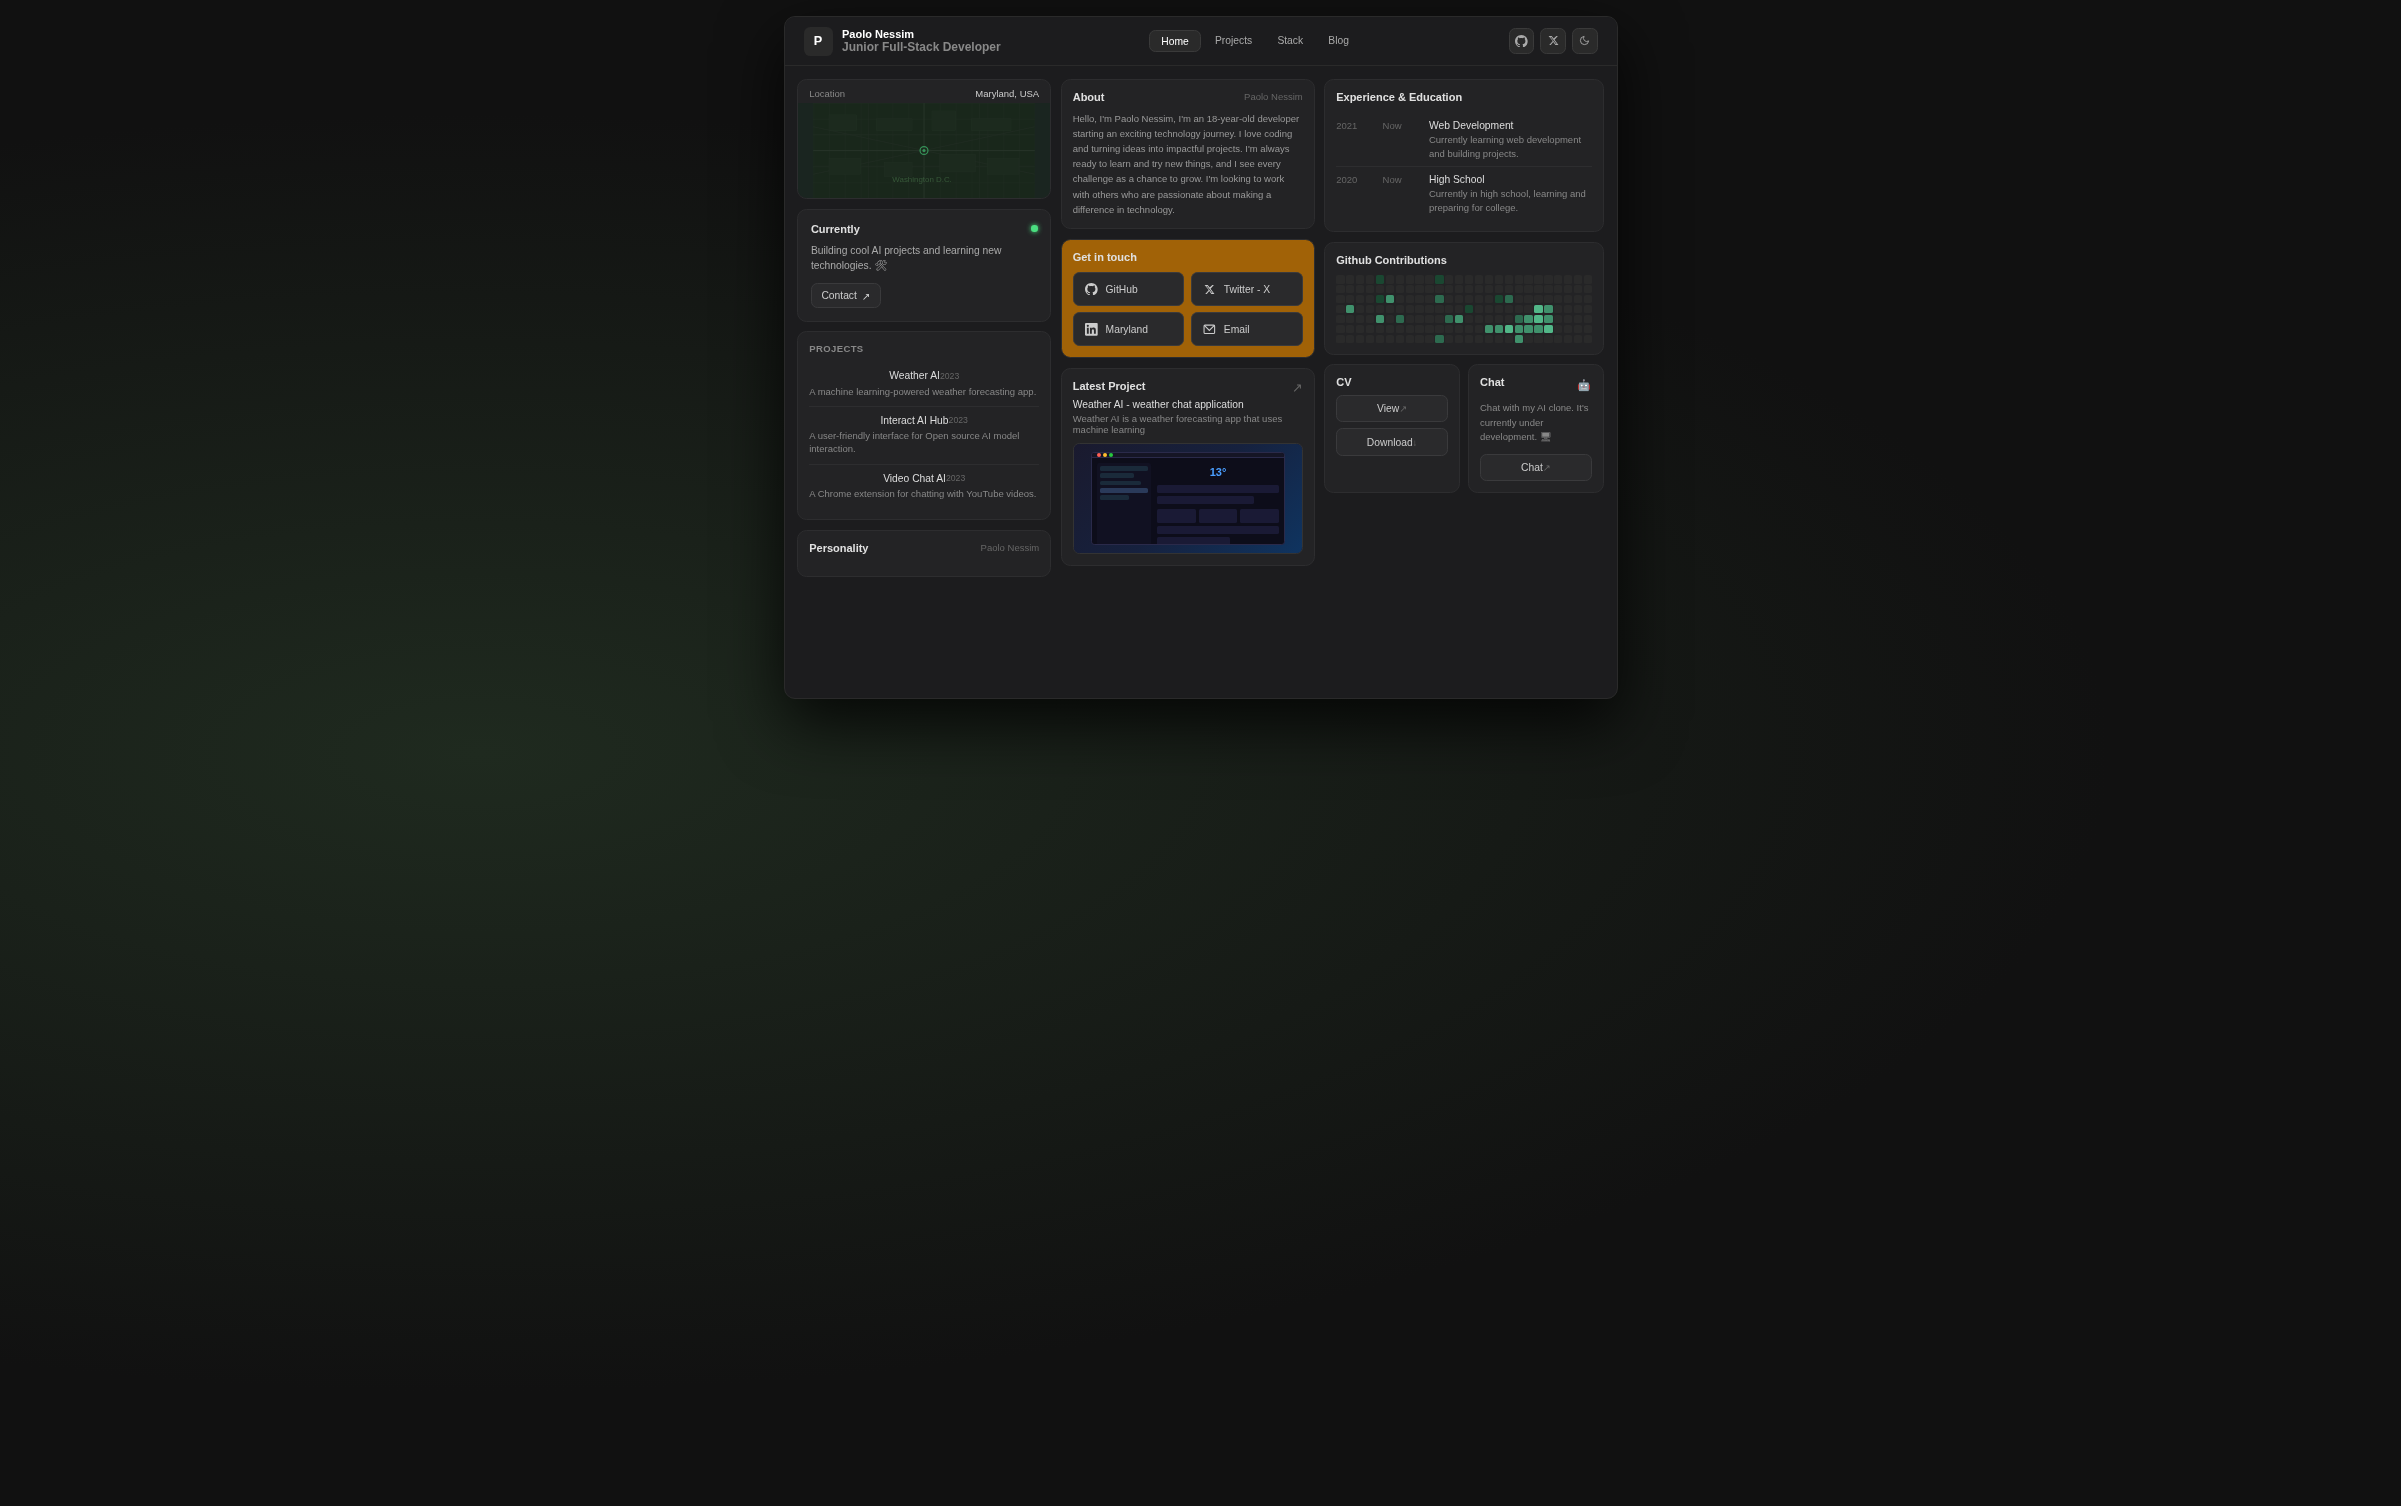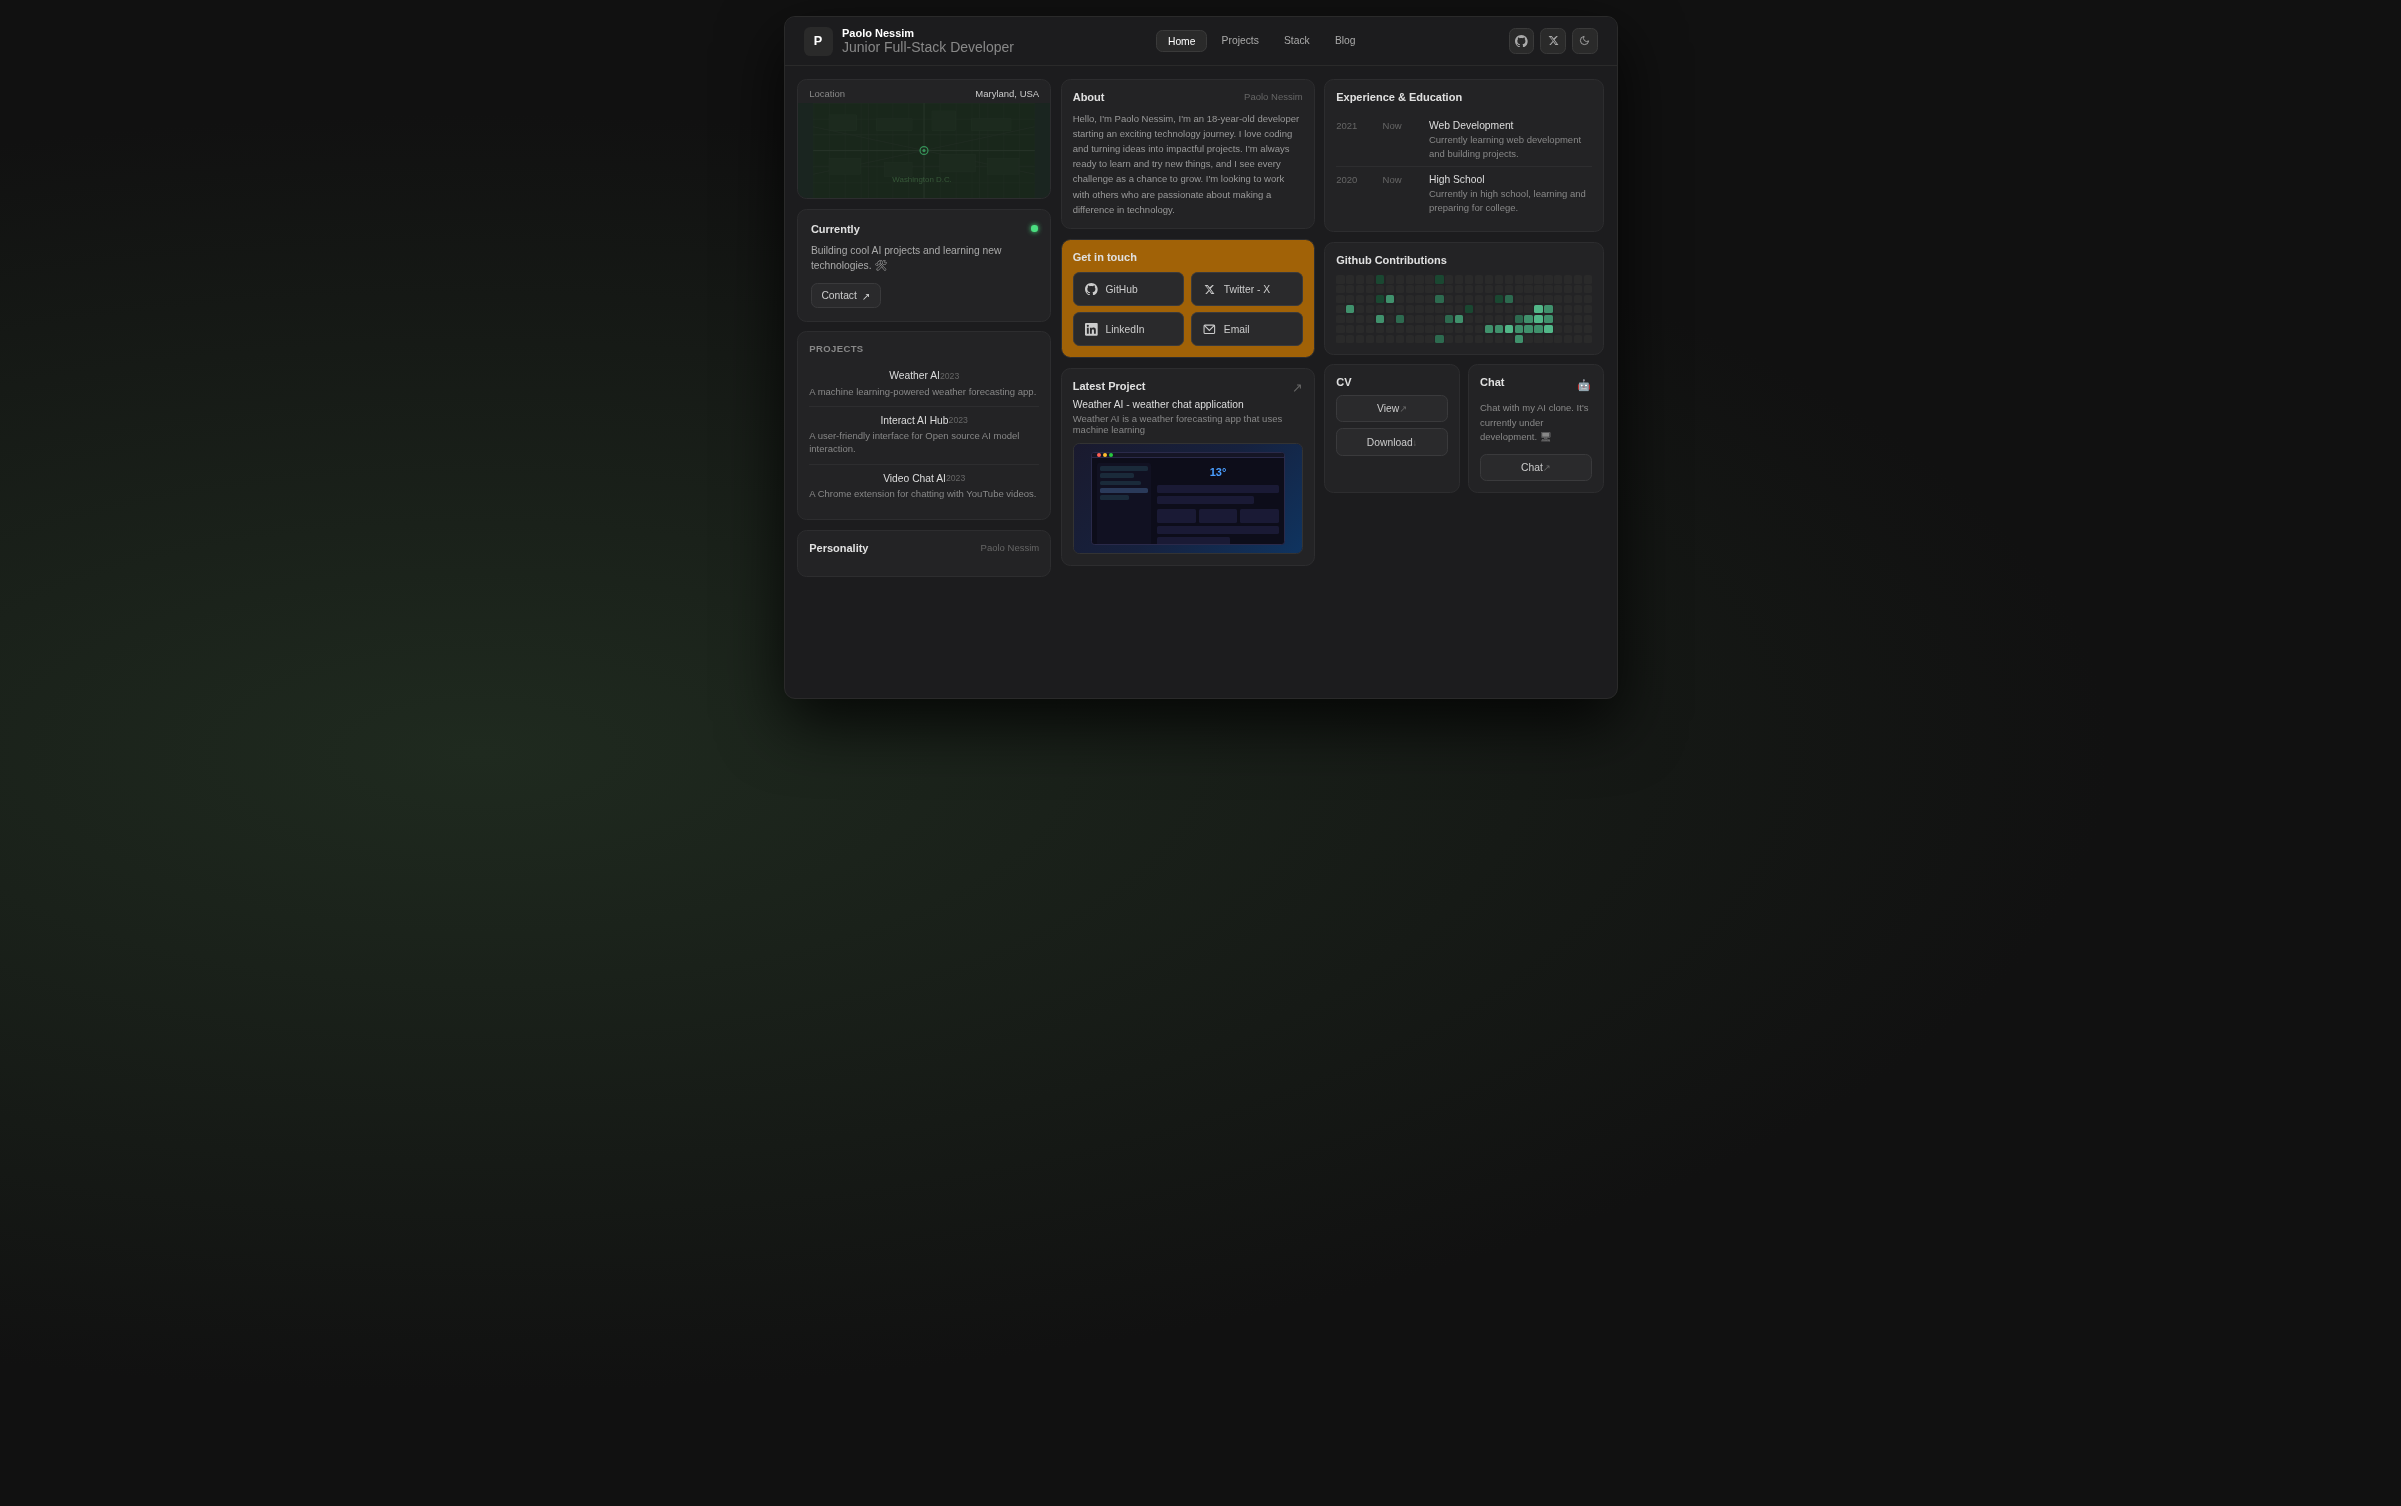--- a/index.html
+++ b/index.html
@@ -48,22 +48,23 @@
       font-weight: bold;
       font-size: 12.7px;
       color: #fff;
     }
     .header-name {
       font-size: 11px;
       font-weight: 600;
       color: #fff;
     }
     .header-role {
-      font-size: 14px;
+      font-size: 12px;
       color: #888;
+      font-weight: bold;
     }
     .nav {
       display: flex;
       gap: 3.2px;
     }
     .nav-item {
       padding: 4.8px 11px;
       border-radius: 6.4px;
       font-size: 10.3px;
       color: #aaa;
@@ -702,21 +703,21 @@
                 </svg>
             </span>
             <span>Twitter - X</span>
           </button>
           <button class="contact-link">
             <span class="contact-icon">
               <svg width="12.7" height="12.7" viewBox="0 0 24 24" fill="currentColor">
                   <path d="M20.447 20.452h-3.554v-5.569c0-1.328-.027-3.037-1.852-3.037-1.853 0-2.136 1.445-2.136 2.939v5.667H9.351V9h3.414v1.561h.046c.477-.9 1.637-1.85 3.37-1.85 3.601 0 4.267 2.37 4.267 5.455v6.286zM5.337 7.433a2.062 2.062 0 01-2.063-2.065 2.064 2.064 0 112.063 2.065zm1.782 13.019H3.555V9h3.564v11.452zM22.225 0H1.771C.792 0 0 .774 0 1.729v20.542C0 23.227.792 24 1.771 24h20.451C23.2 24 24 23.227 24 22.271V1.729C24 .774 23.2 0 22.222 0h.003z"></path>
                 </svg>
             </span>
-            <span>LinkedIn</span>
+            <span>Maryland</span>
           </button>
           <button class="contact-link">
             <span class="contact-icon">
               <svg width="12.7" height="12.7" viewBox="0 0 24 24" fill="none" stroke="currentColor" stroke-width="2">
                   <rect x="2" y="4" width="20" height="16" rx="2"></rect>
                   <polyline points="2,4 12,14 22,4"></polyline>
                 </svg>
             </span>
             <span>Email</span>
           </button>

